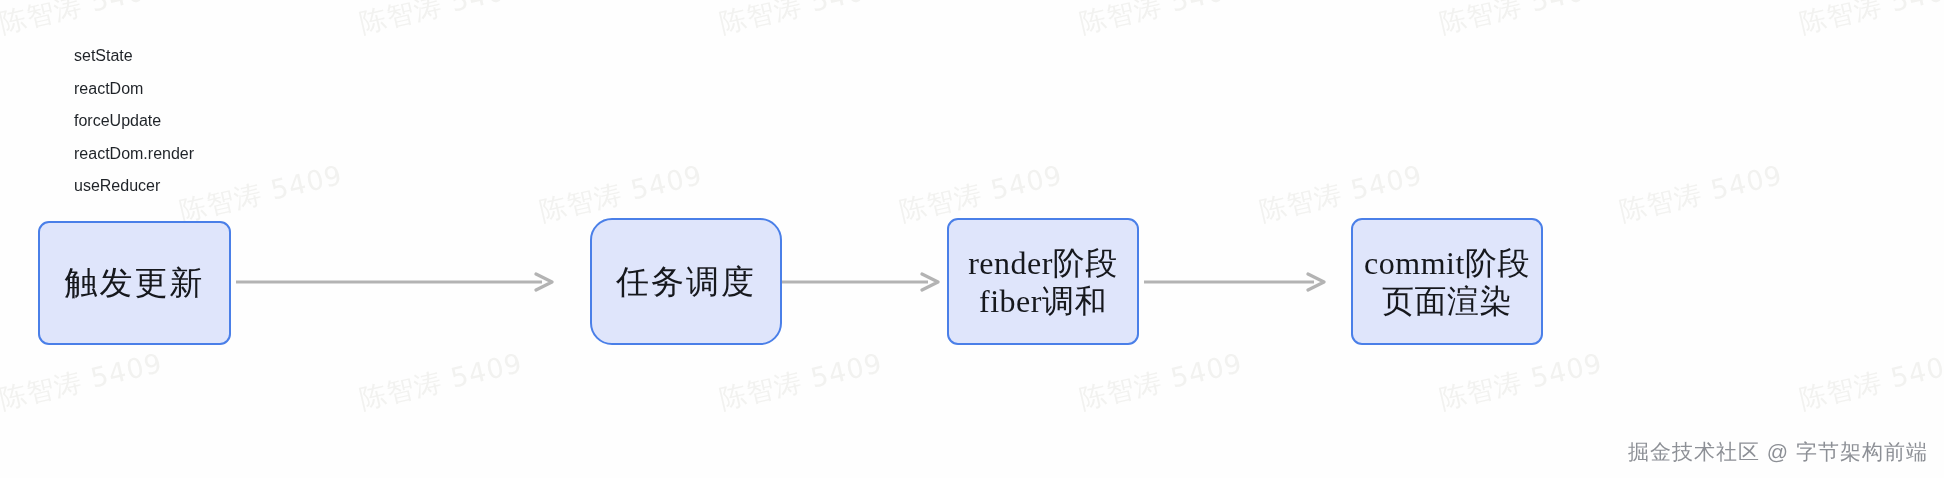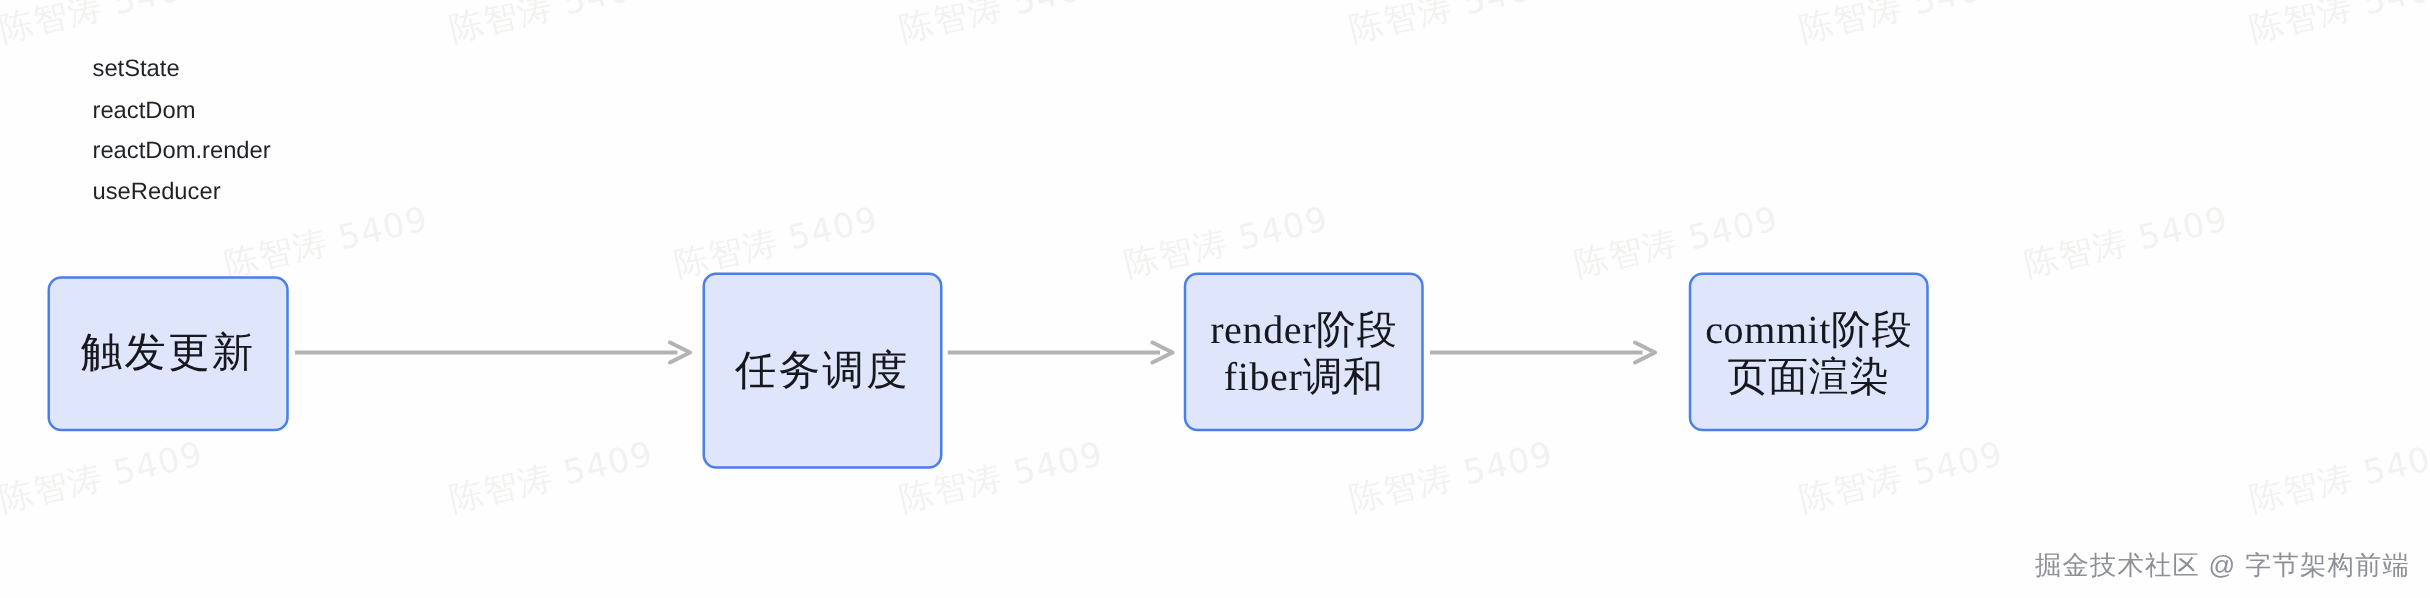--- a/index.html
+++ b/index.html
@@ -47,21 +47,21 @@
 
   
   #trigger-list {
     position: absolute;
     left: 74px;
     top: 40px;
     z-index: 3;
   }
   #trigger-list .line {
     font-family: "Liberation Sans", "DejaVu Sans", sans-serif;
-    font-size: 19px;
+    font-size: 16px;
     line-height: 32.5px;
     color: #1f2328;
     white-space: nowrap;
   }
 
   
   .node {
     position: absolute;
     box-sizing: border-box;
     background: #dfe5fb;
@@ -81,21 +81,21 @@
     white-space: pre-line;
     letter-spacing: 0.5px;
   }
   .node-label.cjk-only {
     font-family: Liberation Serif, serif;
     font-size: 33px;
     letter-spacing: 2px;
   }
 
   #node-trigger  { left: 38px;   top: 221px; width: 193px; height: 124px; }
-  #node-schedule { left: 562px;  top: 218px; width: 192px; height: 157px; }
+  #node-schedule { left: 590px;  top: 218px; width: 192px; height: 127px; border-radius: 22px; }
   #node-render   { left: 947px;  top: 218px; width: 192px; height: 127px; }
   #node-commit   { left: 1333px; top: 218px; width: 192px; height: 127px; margin-left: 18px; }
 
   
   .arrow {
     position: absolute;
     height: 20px;
     z-index: 2;
     display: block;
   }
@@ -138,20 +138,21 @@
       <div class="wm" style="left: 360px; top: 382px; transform: rotate(-13deg);">陈智涛 5409</div>
       <div class="wm" style="left: 720px; top: 382px; transform: rotate(-13deg);">陈智涛 5409</div>
       <div class="wm" style="left: 1080px; top: 382px; transform: rotate(-13deg);">陈智涛 5409</div>
       <div class="wm" style="left: 1440px; top: 382px; transform: rotate(-13deg);">陈智涛 5409</div>
       <div class="wm" style="left: 1800px; top: 382px; transform: rotate(-13deg);">陈智涛 5409</div>
     </div>
 
   <div id="trigger-list">
     <div class="line">setState</div>
     <div class="line">reactDom</div>
+    <div class="line">forceUpdate</div>
     <div class="line">reactDom.render</div>
     <div class="line">useReducer</div>
   </div>
 
   <svg id="arrow-1" class="arrow" viewBox="0 0 322 20" preserveAspectRatio="none">
     <line x1="0" y1="10" x2="306" y2="10" stroke="#b3b3b3" stroke-width="3.2"></line>
     <polyline points="300,2 316,10 300,18" fill="none" stroke="#b3b3b3" stroke-width="3.2" stroke-linecap="round" stroke-linejoin="round"></polyline>
   </svg>
 
   <svg id="arrow-2" class="arrow" viewBox="0 0 186 20" preserveAspectRatio="none">

